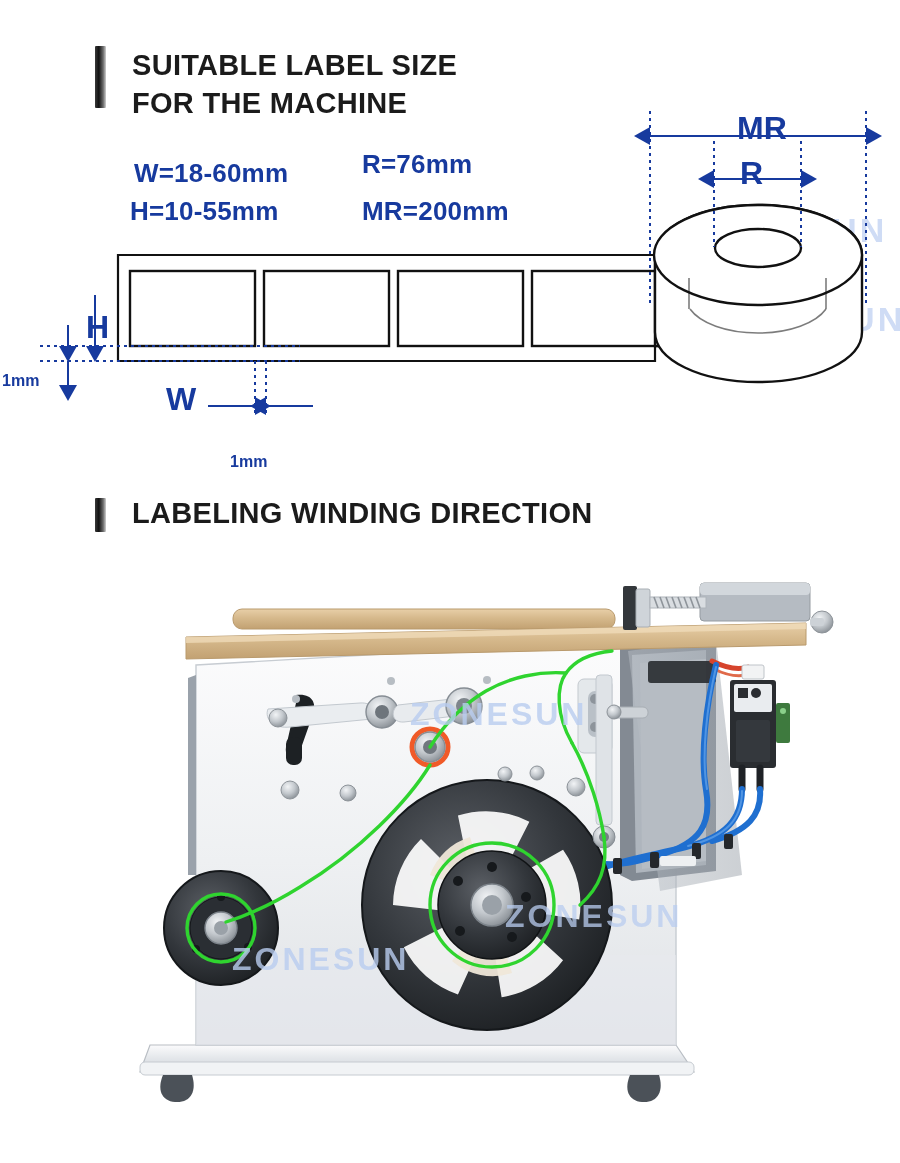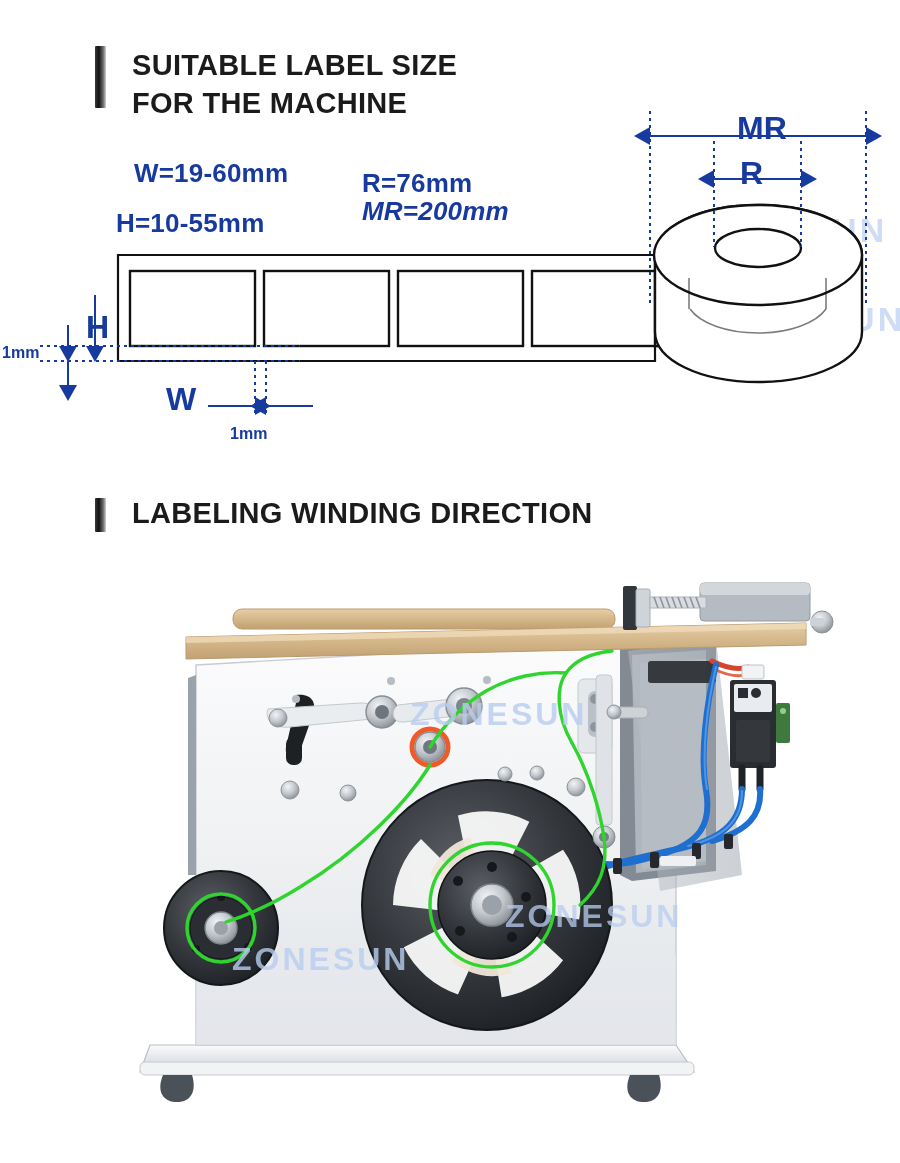--- a/index.html
+++ b/index.html
@@ -25,31 +25,31 @@
     letter-spacing:.3px;line-height:1.32;white-space:pre-line;
   }
 
   #head1{left:95px;top:46px;height:62px;}
   #head2{left:95px;top:498px;height:34px;}
   #head2 .head-text{line-height:1.08;text-align:center;}
 
   
   .spec{position:absolute;color:#173a9e;font-weight:700;font-size:26px;letter-spacing:.2px;white-space:nowrap;}
   #spec-w{left:134px;top:158px;}
-  #spec-h{left:116px;top:196px;margin-top:12px;}
-  #spec-r{left:362px;top:168px;}
-  #spec-mr{left:362px;top:196px;font-style:italic;}
+  #spec-h{left:130px;top:196px;}
+  #spec-r{left:362px;top:149px;}
+  #spec-mr{left:362px;top:196px;}
 
   
   #label-diagram{position:absolute;left:0;top:95px;}
 
   
   .dim{position:absolute;color:#173a9e;font-weight:700;white-space:nowrap;}
   .dim-lg{font-size:32px;}
-  .dim-sm{font-size:16px;}
+  .dim-sm{font-size:16px;margin-top:28px;}
   #dim-mr{left:737px;top:110px;}
   #dim-r{left:740px;top:155px;}
   #dim-H{left:86px;top:309px;}
   #dim-W{left:166px;top:381px;}
   #dim-1mm-left{left:2px;top:344px;}
   #dim-1mm-bottom{left:230px;top:425px;}
 
   
   #machine{position:absolute;left:0;top:575px;}
 </style>
@@ -57,21 +57,21 @@
 <body>
 
 <div class="page">
 
   <div class="section-head" id="head1">
     <div class="head-bar"></div>
     <div class="head-text">SUITABLE LABEL SIZE
 FOR THE MACHINE</div>
   </div>
 
-  <div class="spec" id="spec-w">W=19-60mm</div>
+  <div class="spec" id="spec-w">W=18-60mm</div>
   <div class="spec" id="spec-h">H=10-55mm</div>
   <div class="spec" id="spec-r">R=76mm</div>
   <div class="spec" id="spec-mr">MR=200mm</div>
 
   <svg id="label-diagram" width="900" height="380" viewBox="0 0 900 380">
     <defs>
       <marker id="arrL" markerWidth="9" markerHeight="9" refX="8" refY="4.5" orient="auto">
         <path d="M8,0 L8,9 L0,4.5 z" fill="#173a9e"></path>
       </marker>
       <marker id="arrR" markerWidth="9" markerHeight="9" refX="1" refY="4.5" orient="auto">

